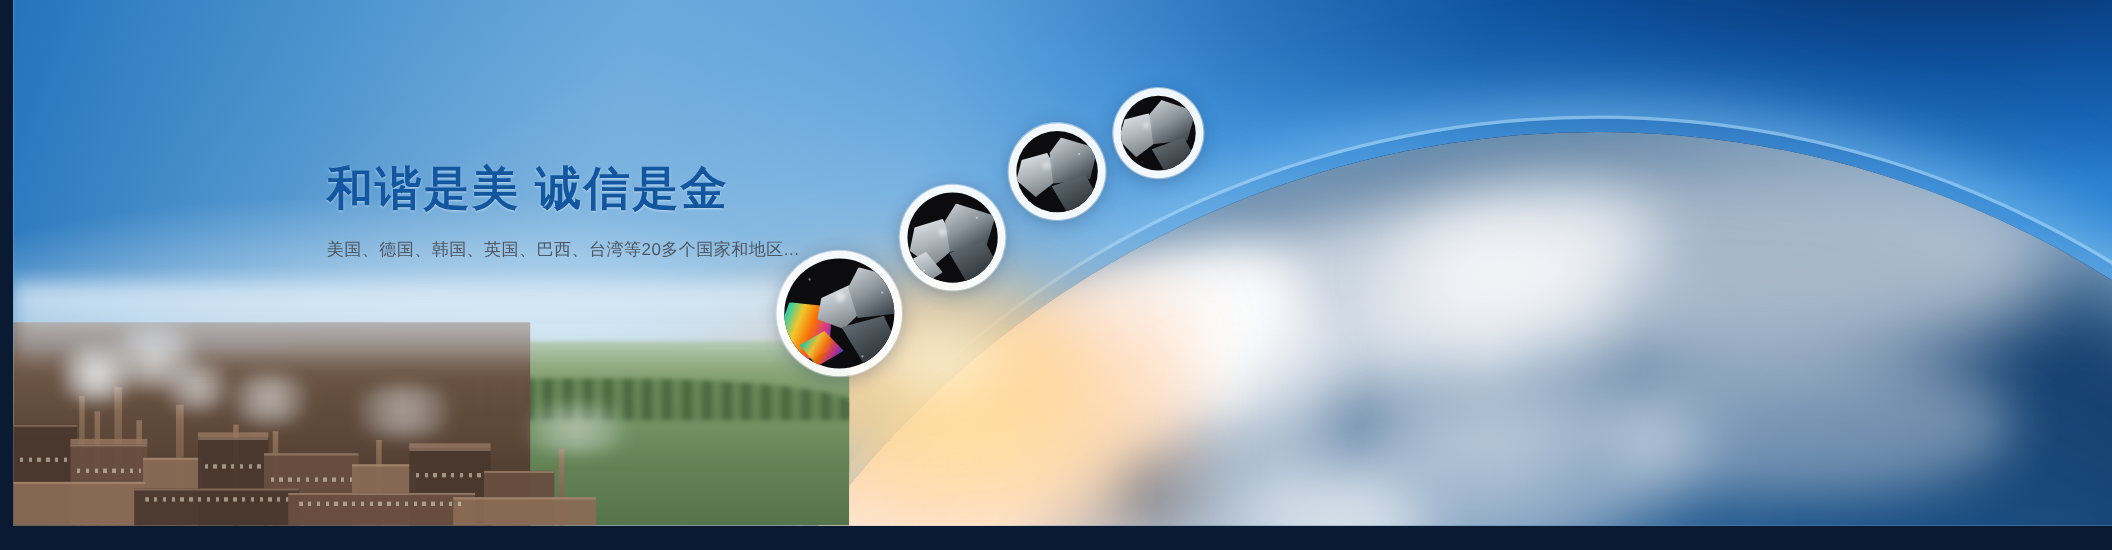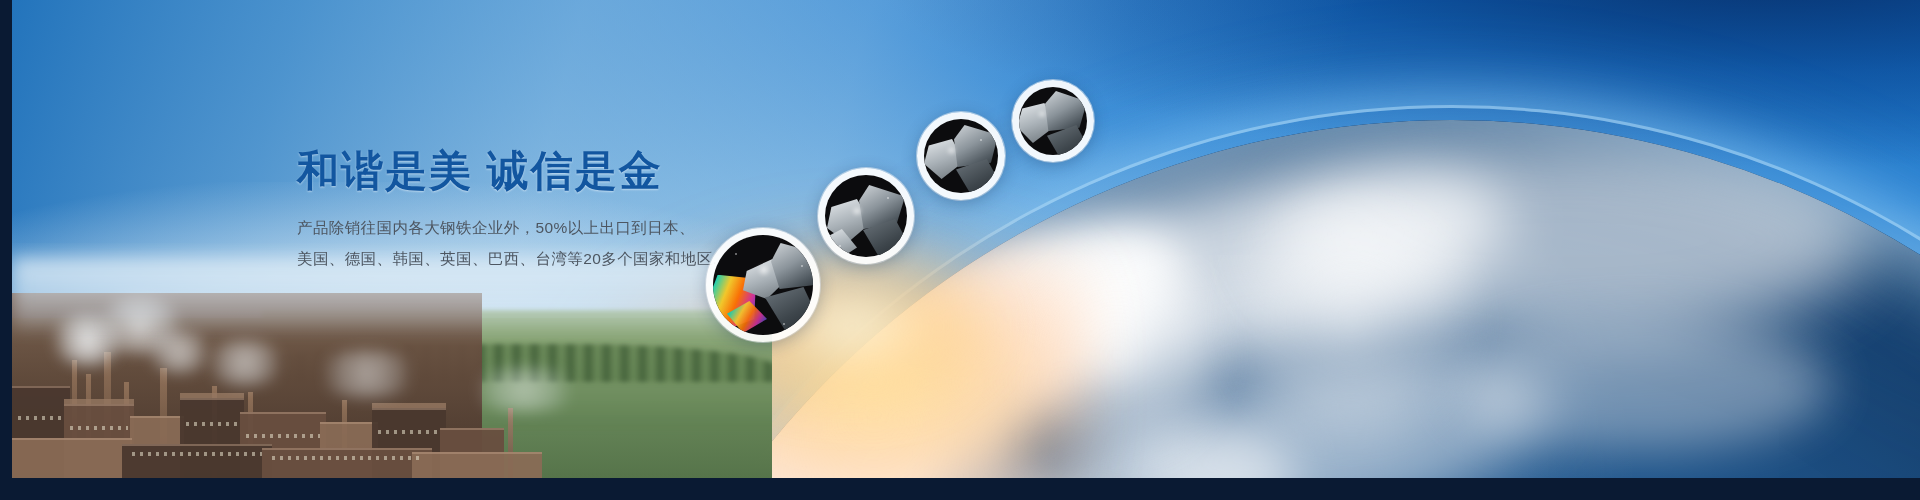--- a/index.html
+++ b/index.html
@@ -235,21 +235,20 @@
     <div class="smoke" style="left:132px;bottom:104px;width:70px;height:44px;opacity:.7;"></div>
     <div class="smoke" style="left:190px;bottom:92px;width:86px;height:46px;opacity:.65;"></div>
     <div class="smoke" style="left:300px;bottom:80px;width:110px;height:48px;opacity:.55;"></div>
     <div class="smoke" style="left:452px;bottom:66px;width:120px;height:44px;opacity:.5;"></div>
     <div class="fogband"></div>
   </div>
 
   <div class="copy">
     <div class="headline">和谐是美 诚信是金</div>
     <div class="sub">
-      <div>产品除销往国内各大钢铁企业外，50%以上出口到日本、</div>
       <div>美国、德国、韩国、英国、巴西、台湾等20多个国家和地区...</div>
     </div>
   </div>
 
   <div class="badge" style="left:694px;top:228px;width:114px;height:114px;">
     <div class="photo rockA">
       <div class="ore">
         <div class="irid" style="left:-6px;top:38px;width:52px;height:58px;clip-path:polygon(28% 0,100% 16%,86% 84%,10% 100%,0 46%);transform:rotate(-8deg);"></div>
         <div class="shard lite" style="left:30px;top:24px;width:46px;height:40px;clip-path:polygon(8% 30%,64% 0,100% 46%,52% 100%,0 78%);"></div>
         <div class="shard" style="left:58px;top:8px;width:48px;height:46px;clip-path:polygon(20% 0,100% 22%,88% 92%,18% 100%,0 40%);"></div>

